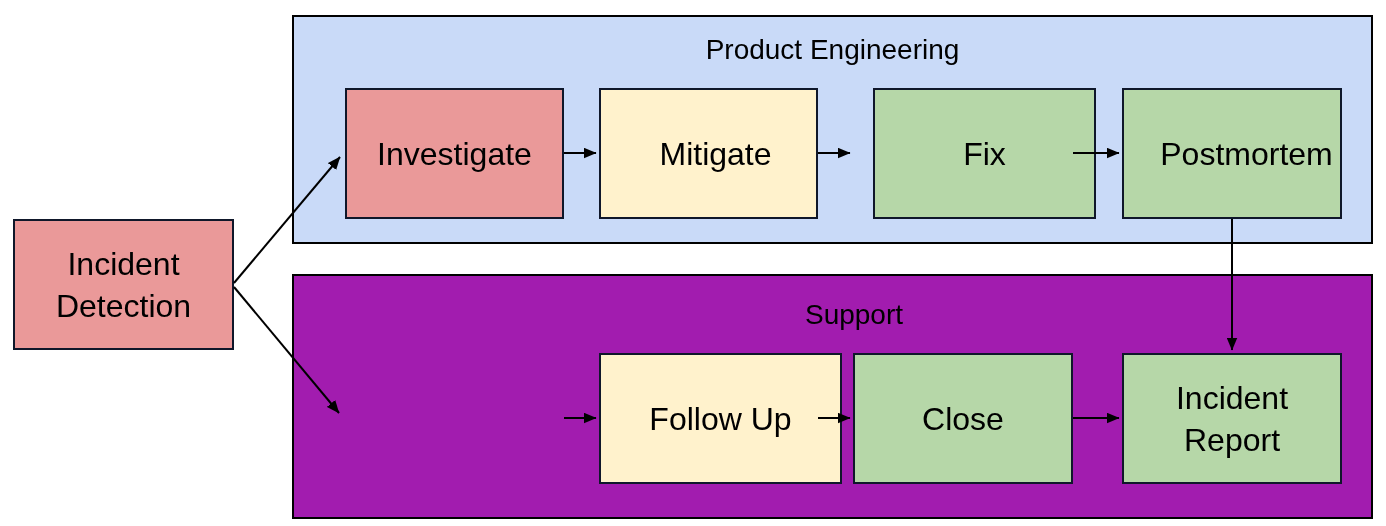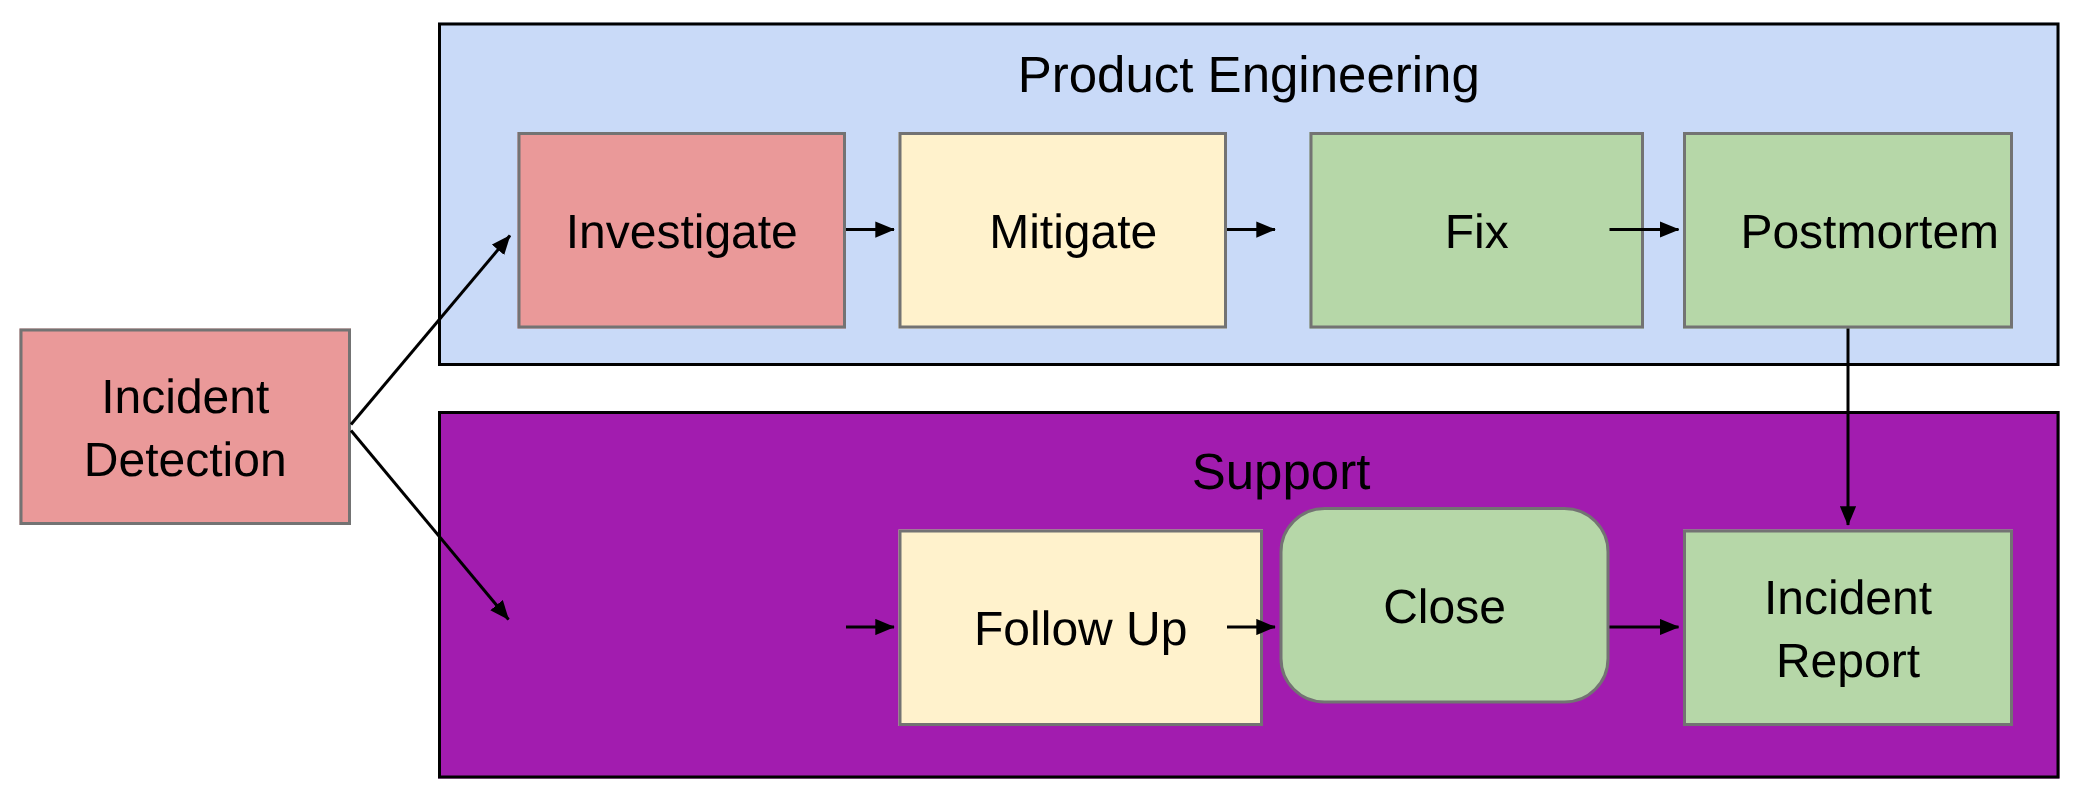--- a/index.html
+++ b/index.html
@@ -12,28 +12,28 @@
     color: #000000;
     overflow: hidden;
   }
   .lane {
     position: absolute;
     border: 2px solid #000000;
     box-sizing: border-box;
   }
   .lane-title {
     text-align: center;
-    font-size: 34px;
+    font-size: 28px;
     line-height: 38px;
   }
   .lane-title.pe { margin-top: 14px; }
   .lane-title.sup { margin-top: 20px; }
   .node {
     position: absolute;
-    border: 2px solid #737373;
+    border: 2px solid #0f172a;
     box-sizing: border-box;
     display: flex;
     align-items: center;
     justify-content: center;
     text-align: center;
     font-size: 32px;
     line-height: 42px;
     white-space: pre-line;
     z-index: 2;
   }
@@ -49,21 +49,21 @@
   
   #lane-pe        { left: 292px;  top: 15px;  width: 1081px; height: 229px; }
   #lane-support   { left: 292px;  top: 274px; width: 1081px; height: 245px; }
   #n-incident-detection { left: 13px;   top: 219px; width: 221px; height: 131px; }
   #n-investigate        { left: 345px;  top: 88px;  width: 219px; height: 131px; }
   #n-mitigate           { left: 599px;  top: 88px;  width: 219px; height: 131px; padding-left: 14px; }
   #n-fix                { left: 853px;  top: 88px;  width: 223px; height: 131px; margin-left: 20px; }
   #n-postmortem         { left: 1122px; top: 88px;  width: 220px; height: 131px; }
   #n-initial-response   { left: 345px;  top: 353px; width: 219px; height: 131px; }
   #n-follow-up          { left: 599px;  top: 353px; width: 243px; height: 131px; }
-  #n-close              { left: 853px;  top: 338px; width: 220px; height: 131px; border-radius: 30px; }
+  #n-close              { left: 853px;  top: 353px; width: 220px; height: 131px; }
   #n-incident-report    { left: 1122px; top: 353px; width: 220px; height: 131px; }
 </style>
 </head>
 <body>
 
 <div class="canvas">
 
   <div class="lane" id="lane-pe" style="background-color: rgb(201, 218, 248);">
     <div class="lane-title pe">Product Engineering</div>
   </div>

